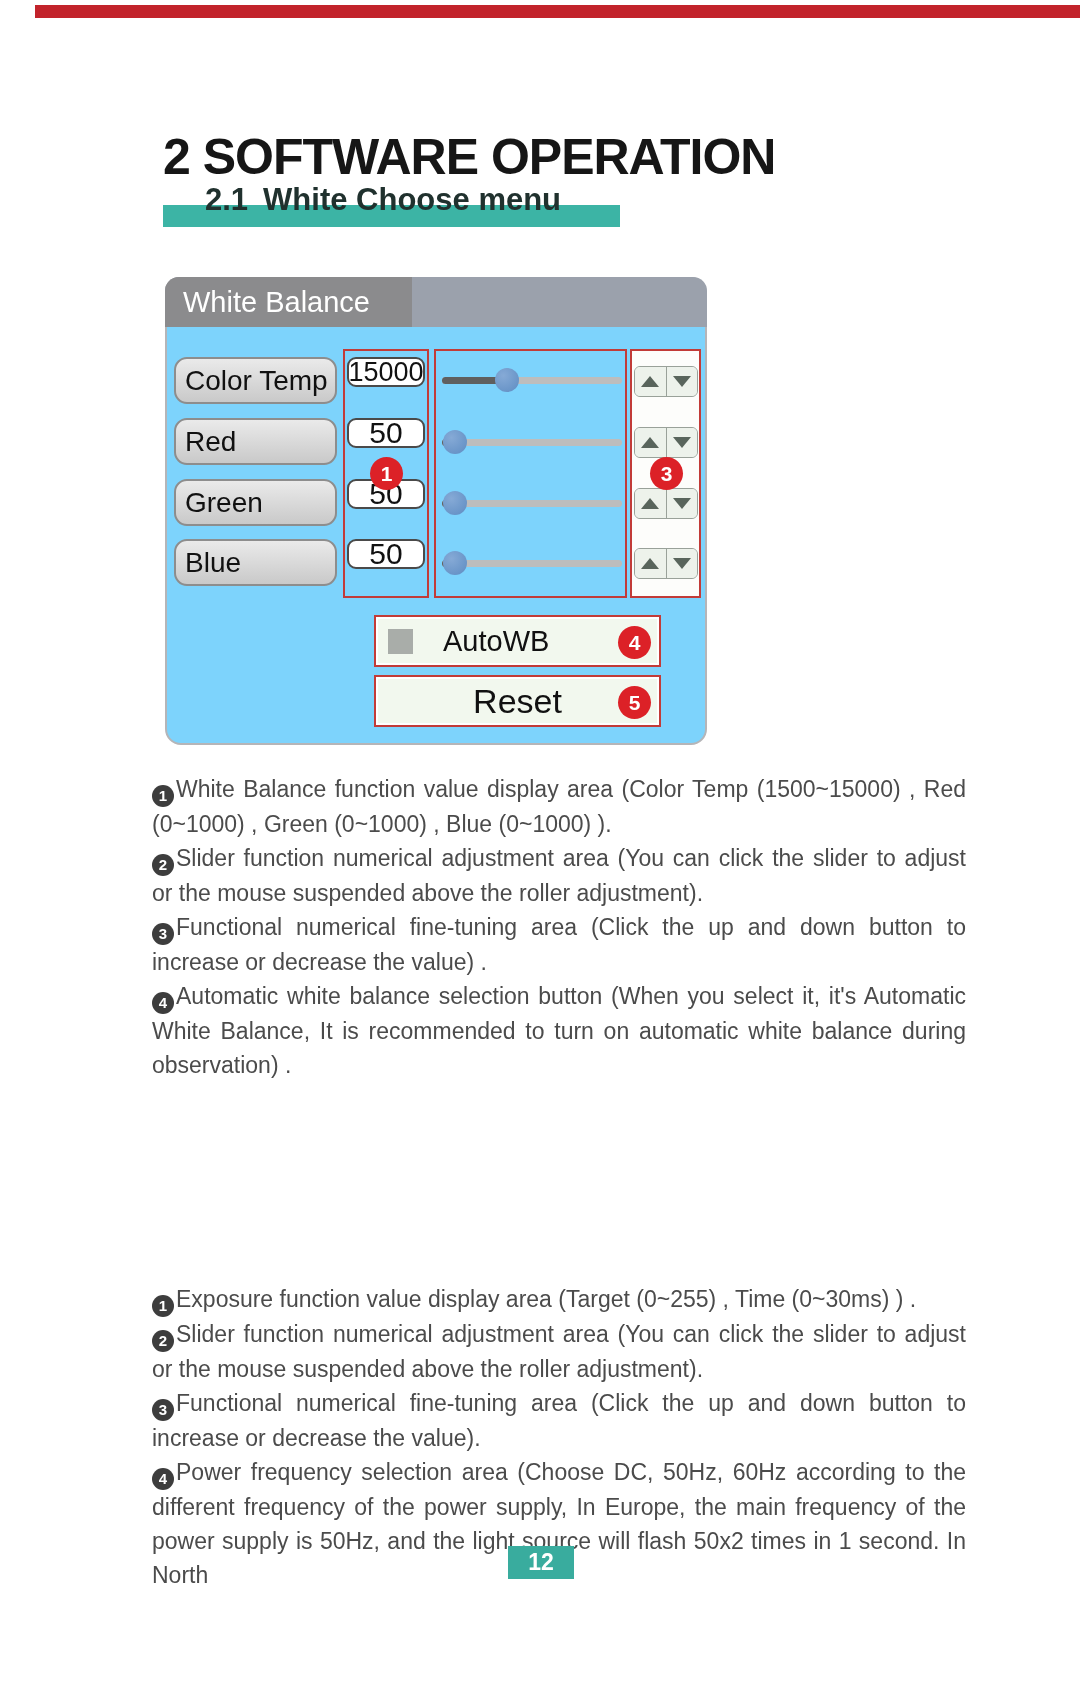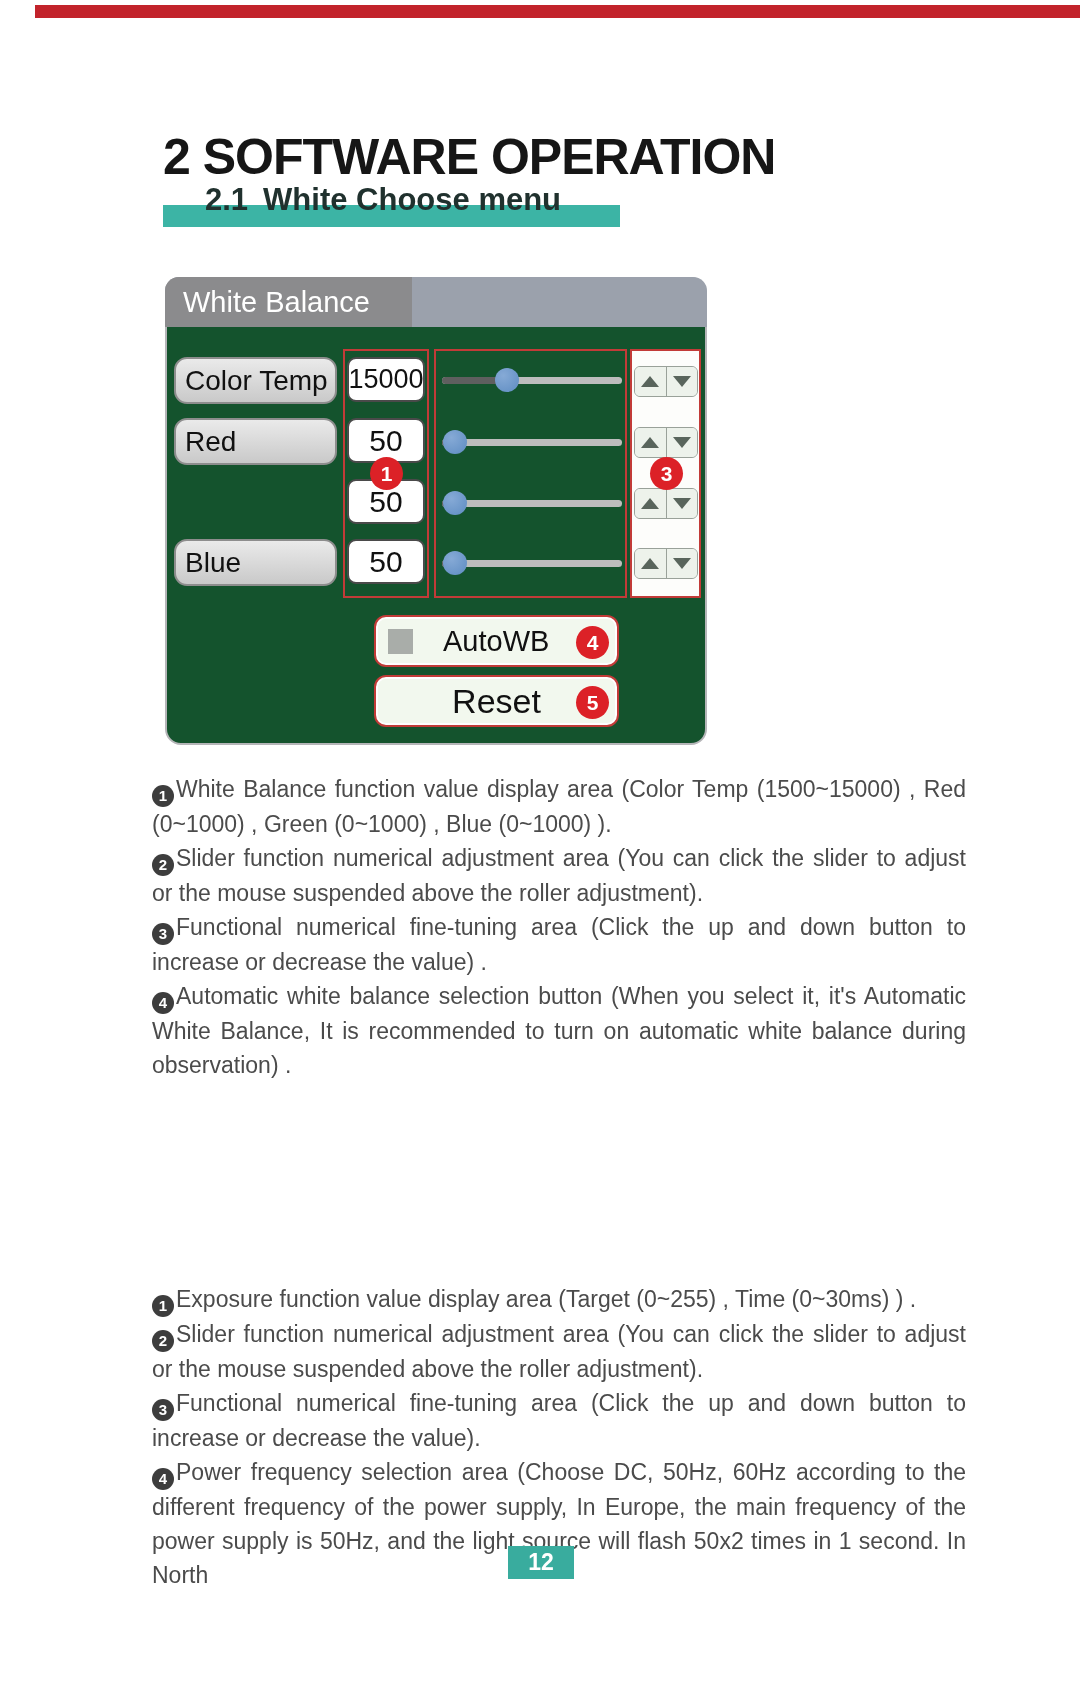--- a/index.html
+++ b/index.html
@@ -20,38 +20,38 @@
   .sec-head.sec1{left:163px;top:182px;}
   .sec-head.sec1 .teal-bar{top:23px;width:457px;height:22px;}
   .sec-head.sec1 .sec-text{font-size:31px;padding-left:42px;}
   .sec-head.sec2{left:163px;top:1193px;}
   .sec-head.sec2 .teal-bar{top:25px;width:422px;height:21px;}
   .sec-head.sec2 .sec-text{font-size:32px;padding-left:37px;}
   .sec-num{margin-right:15px;}
 
   
   .dialog{position:absolute;left:165px;top:277px;width:542px;height:468px;
-          background:#14532d;border:2px solid #b5b5b8;border-radius:16px;box-sizing:border-box;}
+          background:#7dd3fc;border:2px solid #b5b5b8;border-radius:16px;box-sizing:border-box;}
   .dlg-header{position:absolute;left:-2px;top:-2px;width:542px;height:50px;
               background:#9ba1ac;border-radius:14px 14px 0 0;overflow:hidden;}
   .dlg-tab{position:absolute;left:0;top:0;width:247px;height:50px;background:#8b8b8d;
            display:flex;align-items:center;}
   .dlg-title{color:#ffffff;font-size:29px;padding-left:18px;white-space:nowrap;}
 
   .pill{position:absolute;left:7px;width:163px;height:47px;box-sizing:border-box;
         background:linear-gradient(#eaeaea,#c9c9c9);border:2px solid #8d8d8d;border-radius:13px;
         display:flex;align-items:center;font-size:28px;color:#111;padding-left:9px;}
   .pill.r0{top:78px;} .pill.r1{top:139px;} .pill.r2{top:200px;} .pill.r3{top:260px;}
 
   .red-box{position:absolute;top:70px;height:249px;border:2px solid #c23b38;box-sizing:border-box;}
   .col-values{left:176px;width:86px;}
   .col-sliders{left:267px;width:193px;}
   .col-arrows{left:463px;width:71px;background:#fdfdfb;}
 
-  .val-field{position:absolute;left:180px;width:78px;height:45px;box-sizing:border-box;
+  .val-field{position:absolute;left:180px;width:78px;height:30px;box-sizing:border-box;
              background:#ffffff;border:2px solid #4a4a4a;border-radius:9px;z-index:2;
              display:flex;align-items:center;justify-content:center;font-size:30px;color:#111;}
   .val-field.r0{top:78px;font-size:27px;} .val-field.r1{top:139px;}
   .val-field.r2{top:200px;} .val-field.r3{top:260px;}
 
   .slider-row{position:absolute;left:275px;width:180px;height:24px;z-index:2;}
   .slider-row.r0{top:89px;} .slider-row.r1{top:151px;} .slider-row.r2{top:212px;} .slider-row.r3{top:272px;}
   .track{position:absolute;left:0;top:9px;width:100%;height:7px;background:#bdbdbd;border-radius:4px;}
   .fill{position:absolute;left:0;top:9px;height:7px;background:#5f5f5f;border-radius:4px;}
   .slider-row.r0 .fill{width:36%;} .slider-row.r1 .fill,.slider-row.r2 .fill,.slider-row.r3 .fill{width:7%;}
@@ -67,22 +67,22 @@
   .arrow-btn + .arrow-btn{border-left:1px solid #99a199;}
   .tri-up{width:0;height:0;border-left:9px solid transparent;border-right:9px solid transparent;
           border-bottom:11px solid #59655c;}
   .tri-down{width:0;height:0;border-left:9px solid transparent;border-right:9px solid transparent;
             border-top:11px solid #59655c;}
 
   .badge{position:absolute;width:33px;height:33px;border-radius:50%;background:#dc2127;z-index:5;
          color:#fff;font-size:21px;font-weight:bold;display:flex;align-items:center;justify-content:center;}
   .badge.b1{left:203px;top:178px;} .badge.b3{left:483px;top:178px;}
 
-  .wb-btn{position:absolute;left:207px;width:245px;height:52px;box-sizing:border-box;
-          background:#f2f8ee;border:2px solid #c23b38;border-radius:12px;
+  .wb-btn{position:absolute;left:207px;width:287px;height:52px;box-sizing:border-box;
+          background:#f2f8ee;border:2px solid #c23b38;border-radius:0;
           box-shadow:inset 0 0 0 2px #ffffff;display:flex;align-items:center;}
   .wb-btn.autowb{top:336px;} .wb-btn.reset{top:396px;justify-content:center;}
   .checkbox{width:25px;height:25px;background:#a9ada9;margin-left:12px;}
   .autowb-label{font-size:29px;color:#111;margin-left:30px;}
   .reset-label{font-size:34px;color:#111;}
   .wb-btn .badge{position:absolute;right:8px;top:9px;}
 
   
   .notes{position:absolute;left:152px;width:814px;font-size:23px;line-height:34px;color:#4b4b4b;
          text-align:justify;}
@@ -117,20 +117,21 @@
         <span class="dlg-title">White Balance</span>
       </div>
     </div>
 
     <div class="red-box col-values"></div>
     <div class="red-box col-sliders"></div>
     <div class="red-box col-arrows"></div>
 
     <div class="pill r1">Red</div>
     <div class="pill r0">Color Temp</div>
+    <div class="pill r2">Green</div>
     <div class="pill r3">Blue</div>
 
     <div class="val-field r0">15000</div>
     <div class="val-field r1">50</div>
     <div class="val-field r2">50</div>
     <div class="val-field r3">50</div>
 
     <div class="slider-row r0">
       <div class="track"></div>
       <div class="fill"></div>

